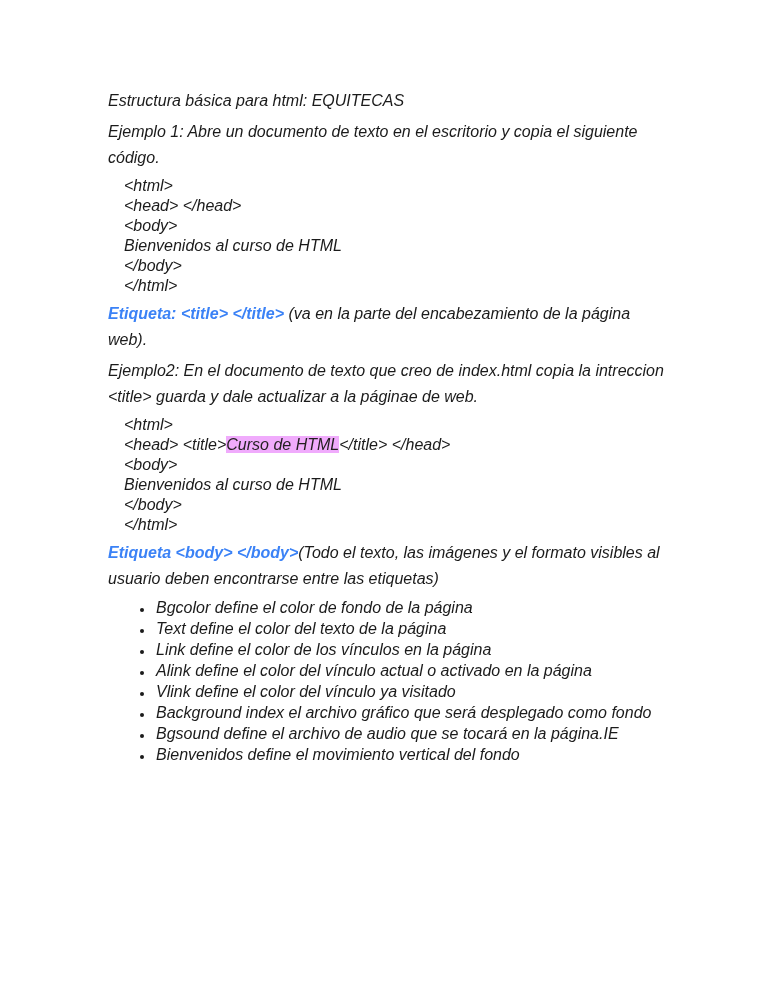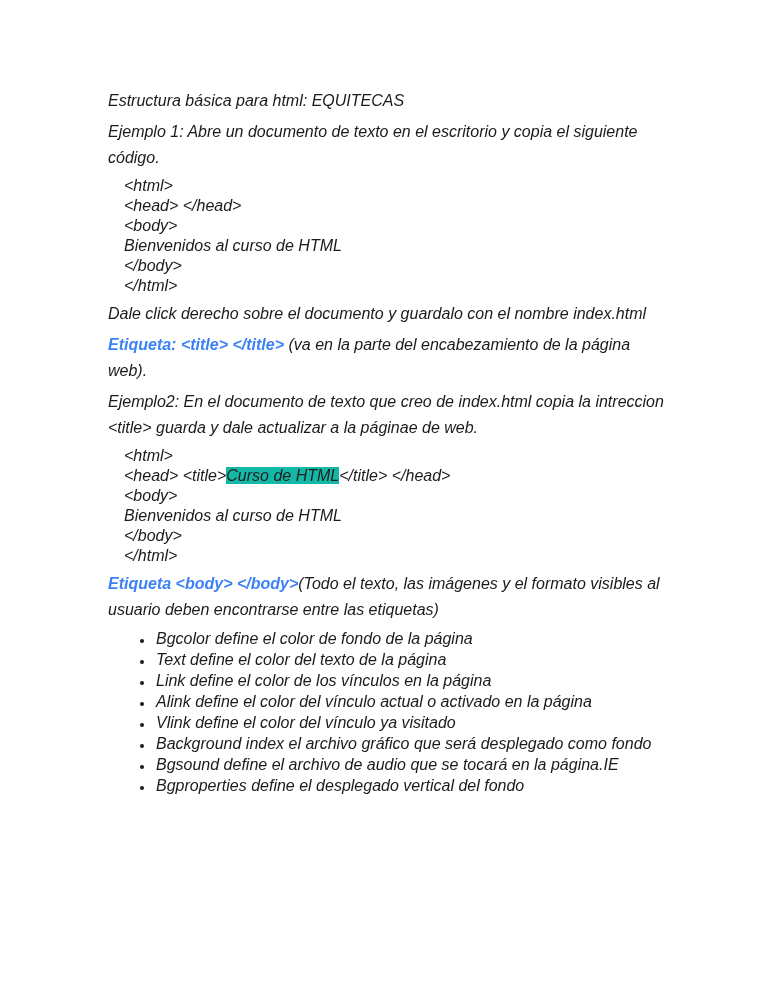--- a/index.html
+++ b/index.html
@@ -35,21 +35,21 @@
   }
   .code .code-line {
     line-height: 20px;
     white-space: pre-wrap;
   }
   .accent {
     color: #3b82f6;
     font-weight: bold;
   }
   .hl {
-    background: #14b8a6;
+    background: #f0abfc;
     color: #231f20;
   }
   ul.attr-list {
     margin: 0;
     padding: 0 0 0 46px;
     list-style: disc outside;
   }
   ul.attr-list li {
     line-height: 21px;
     padding-left: 2px;
@@ -71,21 +71,20 @@
 
     <div class="code">
       <div class="code-line">&lt;html&gt;</div>
       <div class="code-line">&lt;head&gt; &lt;/head&gt;</div>
       <div class="code-line">&lt;body&gt;</div>
       <div class="code-line">Bienvenidos al curso de HTML</div>
       <div class="code-line">&lt;/body&gt;</div>
       <div class="code-line">&lt;/html&gt;</div>
     </div>
 
-    <p>Dale click derecho sobre el documento y guardalo con el nombre index.html</p>
 
 
     <p><span class="accent">Etiqueta: &lt;title&gt; &lt;/title&gt;</span><span> (va en la parte del encabezamiento de la página web).</span></p>
 
     <p>Ejemplo2: En el documento de texto que creo de index.html copia la intreccion &lt;title&gt; guarda  y dale actualizar a la páginae de web.</p>
 
     <div class="code">
       <div class="code-line">&lt;html&gt;</div>
       <div class="code-line"><span>&lt;head&gt; &lt;title&gt;</span><span class="hl">Curso de HTML</span><span>&lt;/title&gt; &lt;/head&gt;</span></div>
       <div class="code-line">&lt;body&gt;</div>
@@ -97,17 +96,17 @@
     <p><span class="accent">Etiqueta &lt;body&gt; &lt;/body&gt;</span><span>(Todo el texto, las imágenes y el formato visibles al usuario deben encontrarse entre las etiquetas)</span></p>
 
     <ul class="attr-list">
       <li>Bgcolor define el color de fondo de la página</li>
       <li>Text define el color del texto de la página</li>
       <li>Link define el color de los vínculos en la página</li>
       <li>Alink define el color del vínculo actual o activado en la página</li>
       <li>Vlink define el color del vínculo ya visitado</li>
       <li>Background index el archivo gráfico que será desplegado como fondo</li>
       <li>Bgsound define el archivo de audio que se tocará en la página.IE</li>
-      <li>Bgproperties define el desplegado vertical del fondo</li>
+      <li>Bienvenidos define el movimiento vertical del fondo</li>
     </ul>
 
   </div>
 </div>
 
 </body></html>

